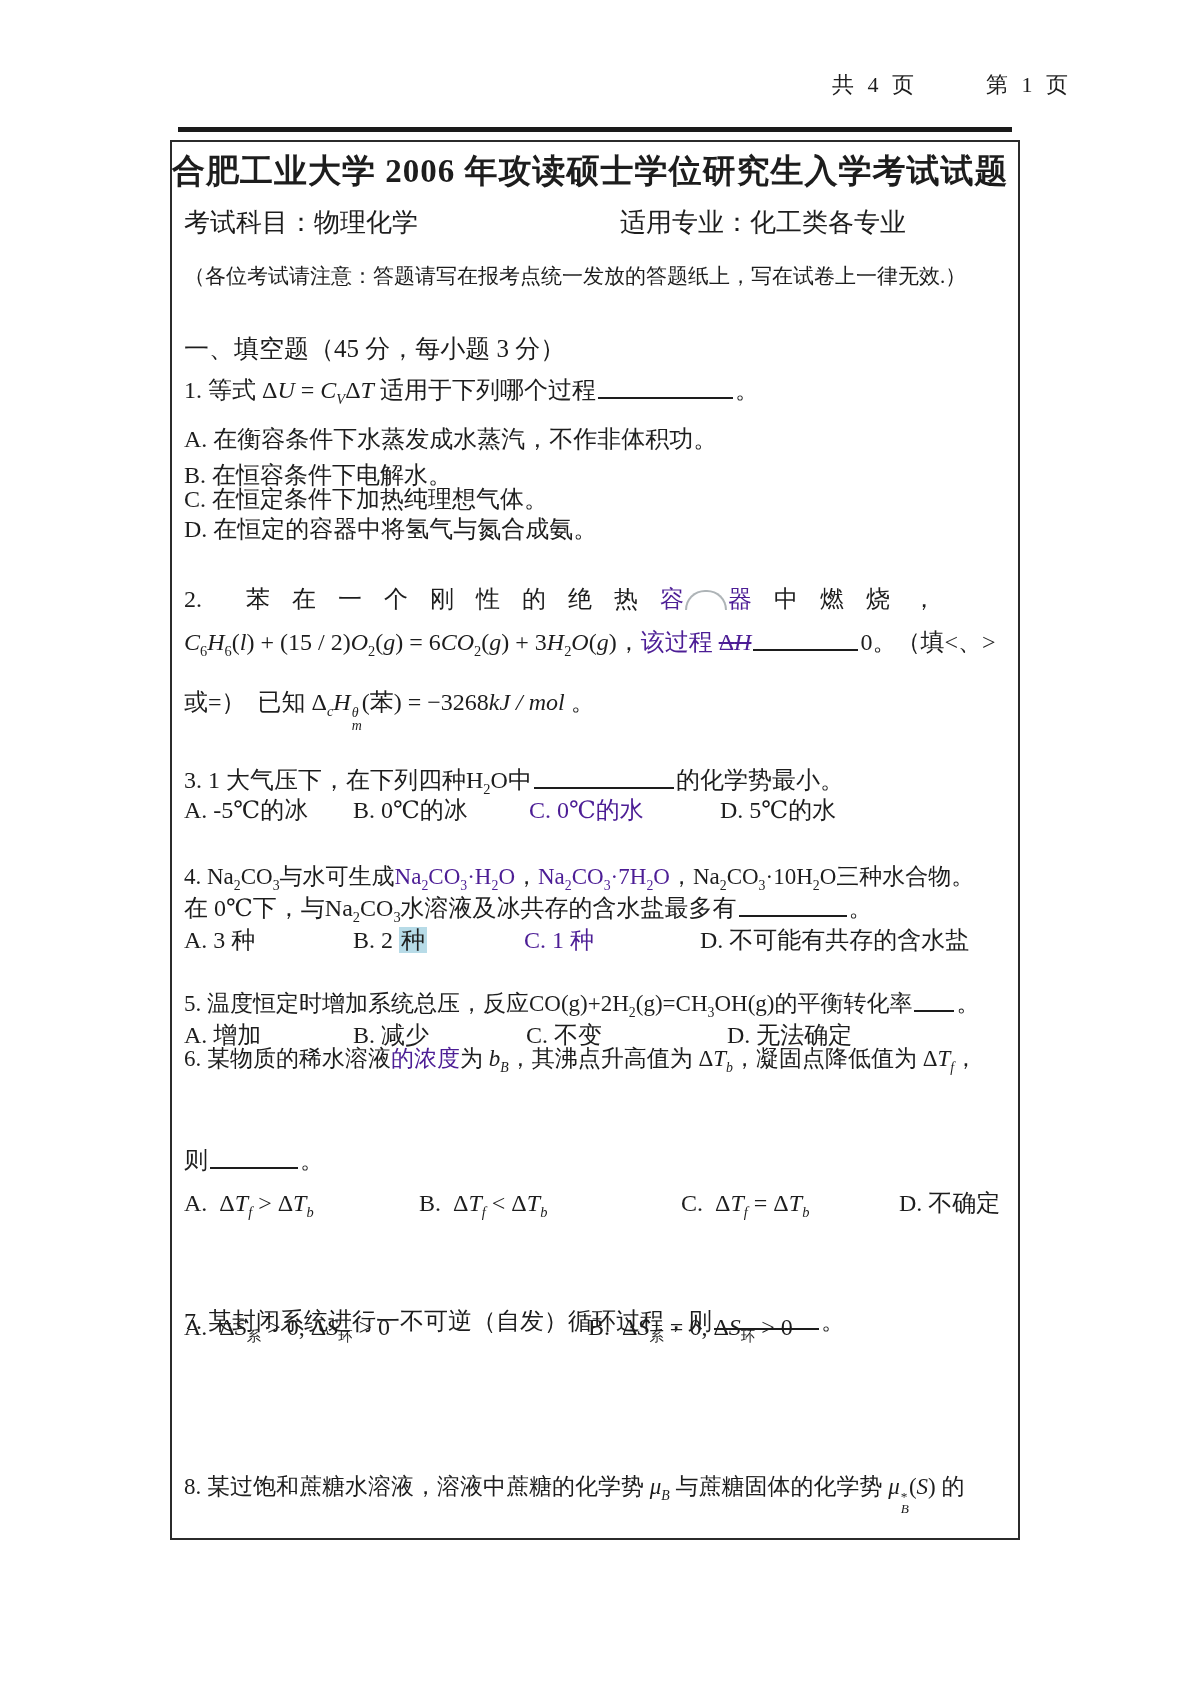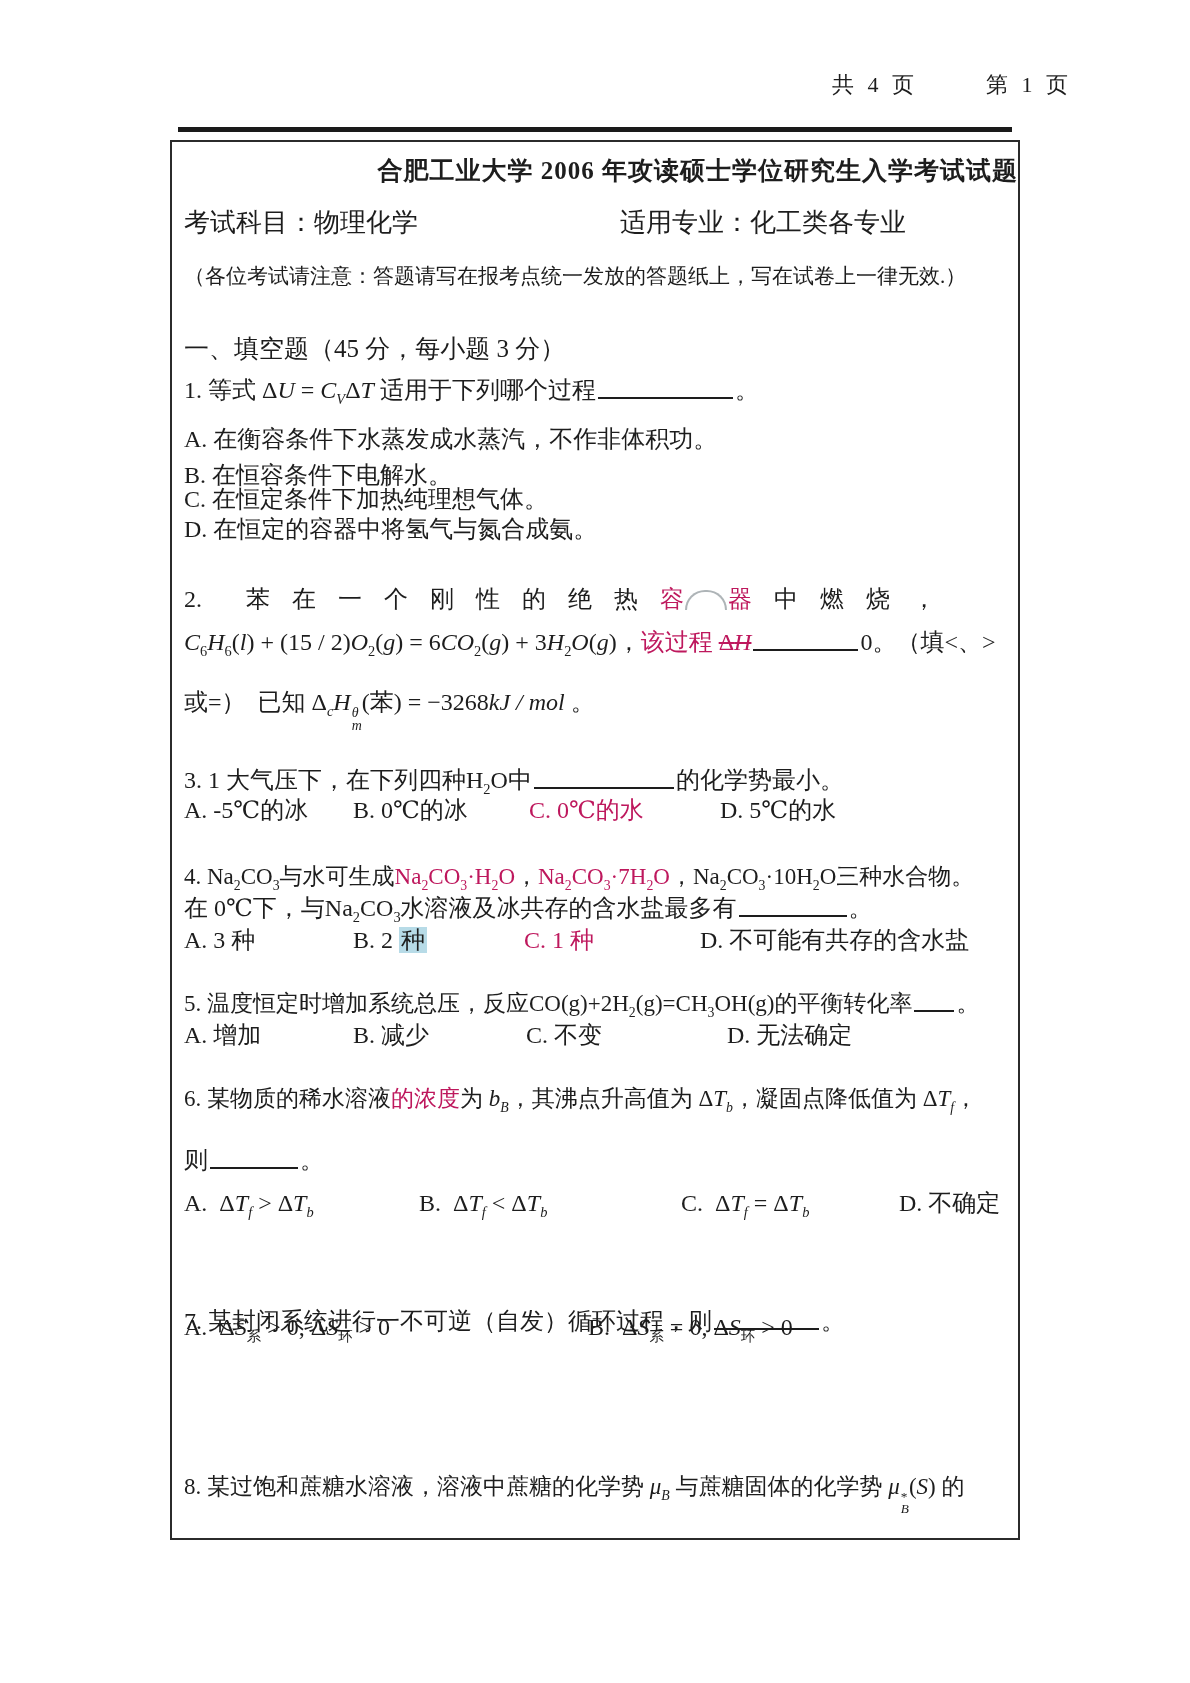--- a/index.html
+++ b/index.html
@@ -8,28 +8,28 @@
     font-family:"Liberation Serif","DejaVu Serif",serif;color:#1d1d1d;
     -webkit-font-smoothing:antialiased;
   }
   .page-header{position:absolute;top:70px;left:832px;display:flex;gap:68px;
     font-size:22px;letter-spacing:4px;white-space:nowrap}
   .top-rule{position:absolute;left:178px;top:127px;width:834px;height:5px;background:#1a1a1a}
   .sheet{position:absolute;left:170px;top:140px;width:850px;height:1400px;
     border:2px solid #2b2b2b;box-sizing:border-box;background:#fff}
   .ln{position:absolute;left:12px;right:10px;font-size:24px;line-height:30px;white-space:nowrap}
   .fs23{font-size:23px}
-  .title{top:14px;left:0;right:0;text-align:right;font-size:25px;font-weight:700;letter-spacing:1px}
+  .title{top:14px;left:0;right:0;text-align:left;font-size:33px;font-weight:700;letter-spacing:1px}
   .subject{top:66px;font-size:26px}
   .subject .right{position:absolute;left:436px;top:0}
   .notice{top:119px;font-size:21px}
   .sec{top:192px;font-size:25px}
   .spread{word-spacing:16px}
   sub,sup{font-size:60%;line-height:0}
-  .wm{color:#be185d}
+  .wm{color:#4c1d95}
   .strike{text-decoration:line-through;text-decoration-thickness:1.5px}
   .hl{background:#b7dbe7;padding:0 2px}
   .bk{display:inline-block;border-bottom:2px solid #1d1d1d;height:4px;vertical-align:-1px;margin:0 2px}
   .w135{width:135px}.w105{width:105px}.w140{width:140px}.w108{width:108px}.w40{width:40px}.w88{width:88px}
   .ss{display:inline-flex;flex-direction:column;vertical-align:-0.5em;line-height:0.95;font-size:58%;margin-left:1px;text-align:left}
   .ss span{display:block}
   .arc{display:inline-block;width:42px;height:20px;border:2px solid #aeb4b7;border-bottom:none;
     border-radius:21px 21px 0 0;vertical-align:-3px;margin:0 1px;box-sizing:border-box}
   .col{display:inline-block}
 </style>
@@ -87,21 +87,21 @@
   </div>
 
   <div class="ln fs23" style="top:847px">5. 温度恒定时增加系统总压，反应CO(g)+2H<sub>2</sub>(g)=CH<sub>3</sub>OH(g)的平衡转化率<span class="bk w40"></span>。</div>
   <div class="ln" style="top:878px">
     <span class="col" style="width:163px">A. 增加</span>
     <span class="col" style="width:167px">B. 减少</span>
     <span class="col" style="width:195px">C. 不变</span>
     <span class="col">D. 无法确定</span>
   </div>
 
-  <div class="ln fs23" style="top:942px">6. 某物质的稀水溶液<span class="wm">的浓度</span>为 <i>b</i><sub><i>B</i></sub>，其沸点升高值为 Δ<i>T</i><sub><i>b</i></sub>，凝固点降低值为 Δ<i>T</i><sub><i>f</i></sub>，</div>
+  <div class="ln fs23" style="top:902px">6. 某物质的稀水溶液<span class="wm">的浓度</span>为 <i>b</i><sub><i>B</i></sub>，其沸点升高值为 Δ<i>T</i><sub><i>b</i></sub>，凝固点降低值为 Δ<i>T</i><sub><i>f</i></sub>，</div>
   <div class="ln" style="top:1003px">则<span class="bk w88"></span>。</div>
   <div class="ln" style="top:1046px">
     <span class="col" style="width:229px">A.&nbsp; Δ<i>T</i><sub><i>f</i></sub> &gt; Δ<i>T</i><sub><i>b</i></sub></span>
     <span class="col" style="width:256px">B.&nbsp; Δ<i>T</i><sub><i>f</i></sub> &lt; Δ<i>T</i><sub><i>b</i></sub></span>
     <span class="col" style="width:212px">C.&nbsp; Δ<i>T</i><sub><i>f</i></sub> = Δ<i>T</i><sub><i>b</i></sub></span>
     <span class="col">D. 不确定</span>
   </div>
 
   <div class="ln" style="top:1164px">7. 某封闭系统进行一不可逆（自发）循环过程，则<span class="bk w105"></span>。</div>
   <div class="ln" style="top:1170px">

